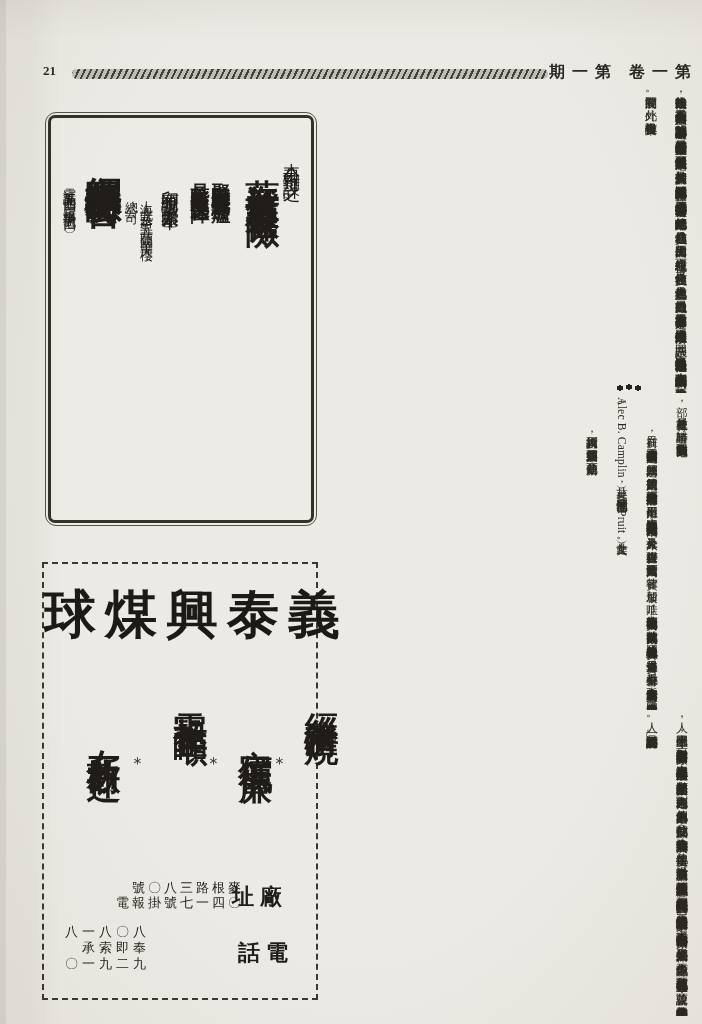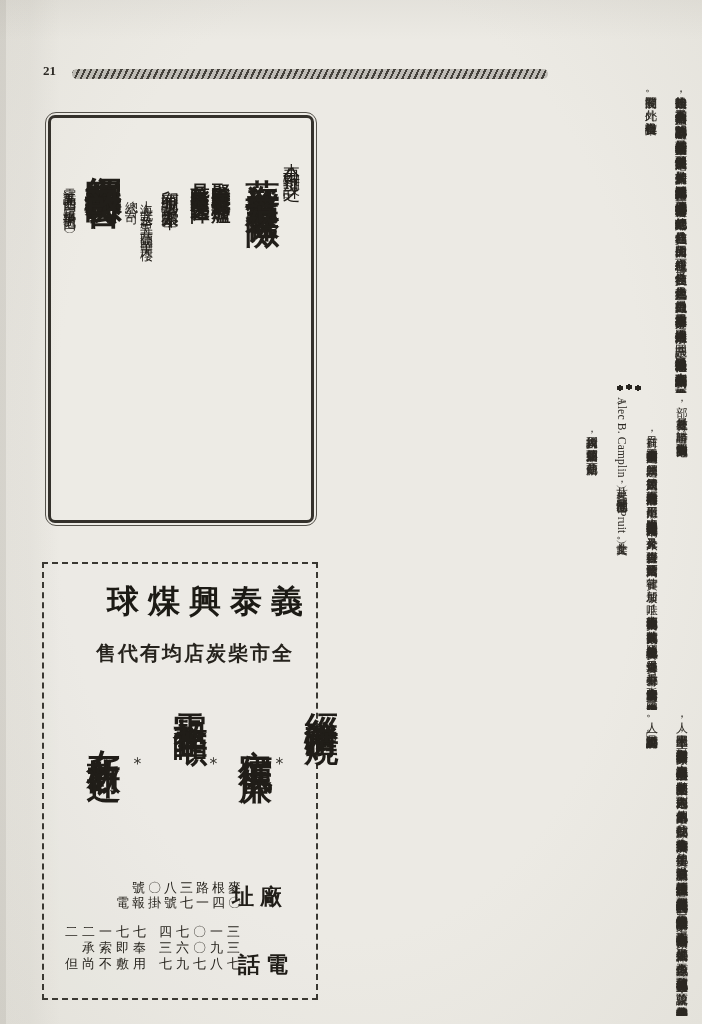--- a/index.html
+++ b/index.html
@@ -49,21 +49,21 @@
   .i-contact{left:9px;top:60px;font-size:13px;letter-spacing:2px;}
   .i-contact .gap2{display:inline-block;margin-block-start:22px;}
   
   .coal{
     position:absolute;left:42px;top:562px;width:276px;height:438px;
     border:2.5px dashed #3a3832;box-sizing:border-box;background:rgba(255,255,255,.04);
   }
   .coal-in{position:relative;width:100%;height:100%;}
   .c-title{
     position:absolute;left:0;right:4px;top:16px;text-align:right;
-    font-size:32px;font-weight:bold;letter-spacing:9px;color:#1c1a15;white-space:nowrap;
+    font-size:52px;font-weight:bold;letter-spacing:9px;color:#1c1a15;white-space:nowrap;
   }
   .c-sub{
     position:absolute;left:52px;top:76px;font-size:20px;font-weight:bold;
     letter-spacing:2px;color:#26231d;white-space:nowrap;
   }
   .c-slogan{font-size:34px;font-weight:bold;letter-spacing:6px;color:#201d18;}
   .c-star{position:absolute;font-size:17px;color:#32302a;}
   .c-addr-row{font-size:13px;letter-spacing:3px;text-align:right;color:#26231d;line-height:15px;}
   .c-label{position:absolute;font-size:22px;font-weight:bold;letter-spacing:6px;color:#201d18;white-space:nowrap;text-align:right;}
   .c-phone-row{font-size:13px;letter-spacing:4px;text-align:right;color:#26231d;line-height:16px;}
@@ -88,20 +88,21 @@
       radial-gradient(ellipse 5px 4.5px at 23px 6px,#26231e 60%,rgba(0,0,0,0) 62%);
   }
 </style>
 </head>
 <body>
 
 <div id="page">
 
   <div class="pagenum">21</div>
   <div class="chain"></div>
+  <div class="issue">期一第 卷一第</div>
 
   <div class="ins">
     <div class="ins-in">
       <div class="vc i-tag">本公司特別設計之</div>
       <div class="vc i-product">薪資儲蓄養老保險</div>
       <div class="vc i-l1">聚壽險之各種優點於一爐</div>
       <div class="vc i-l2">是薪水階級最完美之保障</div>
       <div class="vc i-booklet">
         <span>印有說明書</span>
         <span class="gap2">承索即奉</span>
@@ -112,46 +113,40 @@
       <div class="vc i-contact">
         <span>電話九五七四四</span>
         <span class="gap2">電報掛號七一四〇</span>
       </div>
     </div>
   </div>
 
   <div class="coal">
     <div class="coal-in">
       <div class="c-title">球煤興泰義</div>
-      <div class="c-sub">售代有均店炭柴市全</div>
 
       <div class="vc c-slogan" style="left:254px;top:122px;">經濟耐燒</div>
       <div class="c-star" style="left:227px;top:188px;">＊</div>
       <div class="vc c-slogan" style="left:188px;top:158px;">定價低廉</div>
       <div class="c-star" style="left:161px;top:188px;">＊</div>
       <div class="vc c-slogan" style="left:123px;top:122px;">零担整噸</div>
       <div class="c-star" style="left:85px;top:188px;">＊</div>
       <div class="vc c-slogan" style="left:36px;top:158px;">在所歡迎</div>
 
       <div class="c-label" style="right:28px;top:318px;">址廠</div>
       <div class="c-addr-rows">
         <div class="c-addr-row">號〇八三路根麥</div>
         <div class="c-addr-row">電報掛號七一四〇</div>
       </div>
 
-      <div class="c-label" style="right:22px;top:386px;">話電</div>
-      <div class="c-phones-a">
-        <div class="c-phone-row">四七〇一三</div>
-        <div class="c-phone-row">三六〇九三</div>
-        <div class="c-phone-row">七九七八七</div>
-      </div>
+      <div class="c-label" style="right:22px;top:374px;">話電</div>
       <div class="c-phones-b">
-        <div class="c-phone-row">二二一七七</div>
+        <div class="c-phone-row">八一八〇八</div>
         <div class="c-phone-row">承索即奉</div>
-        <div class="c-phone-row">但尚不敷用</div>
+        <div class="c-phone-row">〇一九二九</div>
       </div>
     </div>
   </div>
 
   <div class="article blkA">
     <p>走投無路的時候，有一天看到了工合會的宣傳招貼，就莫明其妙的到辦事處去聯磋，結果却眞的借到二千元創立合作社的資本，使那老頭兒快樂得伏在桌上哭了起來。又如有幾個抽雅片的人，說他們所以抽烟是因爲沒有希望得到工作。他們要求借資本在山溪旁邊創辦一個磨粉合作社。他們就此斷絕嗜好，成爲合作社的社員，努力工作的國民。而一經組成合作社，做了合作社的社員，也就是合作社的主人。職員由社員公選。最大股本不得超過全部股本百分之二十。工資待遇由社員依照經濟情形，共同議定。這民主性引起了並加强了勞動的積極性。人人都意識到不受任何人的剝削箝制，而在爲抗建努力，成功是沒有疑問的。此外，合作社設有俱樂</p>
   </div>
 
   <div class="orn"></div>
 

